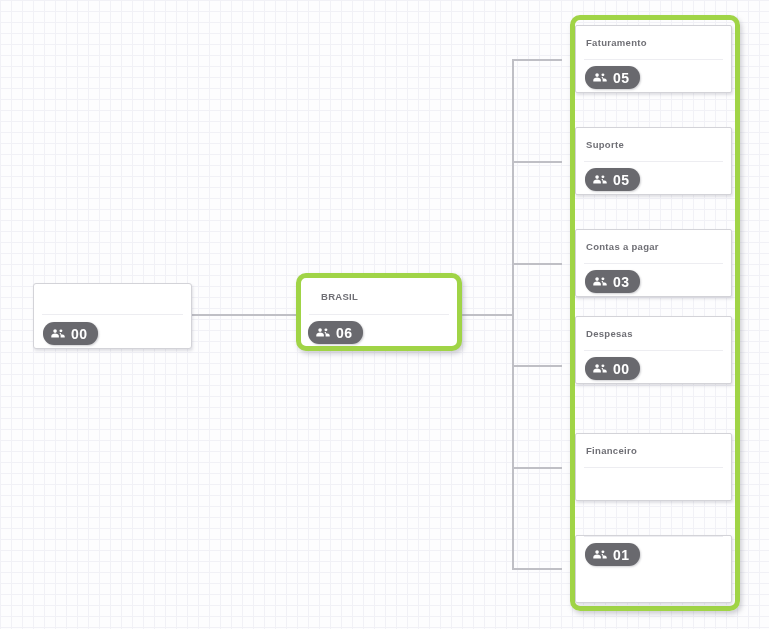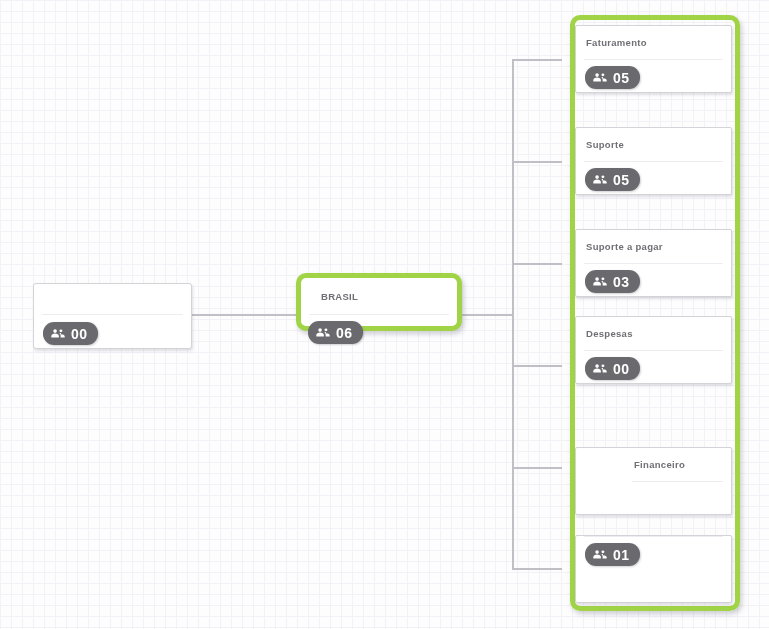--- a/index.html
+++ b/index.html
@@ -66,21 +66,21 @@
   .ring{
     position:absolute;
     border:5px solid var(--highlight);
     border-radius:10px;
     box-shadow:2px 3px 5px rgba(120,120,135,0.35);
     z-index:2;
   }
   .ring .inner{position:relative;width:100%;height:100%;}
 
   
-  #country-ring{left:296px;top:273px;width:166px;height:58px;background:#fff;}
+  #country-ring{left:296px;top:273px;width:166px;height:78px;background:#fff;}
   #country-ring .node-title{height:36px;padding-left:20px;}
   #country-ring .node-badge-row{padding:6px 7px;}
 
   
   #departments-ring{left:561px;top:15px;width:170px;height:596px;margin-left:9px;}
   .dept-card{
     position:absolute;left:0;width:157px;height:68px;
     background:#fff;
     border:1px solid var(--card-border);
     border-radius:2px;
@@ -170,21 +170,21 @@
                 <circle cx="17" cy="4.6" r="2.5"></circle>
                 <path d="M7 9.3c-3.5 0-6.5 1.8-6.5 4V16h13v-2.7c0-2.2-3-4-6.5-4z"></path>
                 <path d="M17 8.4c-1 0-1.9.2-2.7.5 1.4 1 2.2 2.3 2.2 3.7V16h7v-2.3c0-1.9-3.1-3.3-6.5-3.3z"></path>
               </svg>
             <span>05</span>
           </span>
         </div>
       </div>
 
       <div class="dept-card" style="top:209px;">
-        <div class="node-title">Suporte a pagar</div>
+        <div class="node-title">Contas a pagar</div>
         <div class="node-divider"></div>
         <div class="node-badge-row">
           <span class="badge">
             <svg width="14" height="12" viewBox="0 0 24 20" fill="#ffffff">
                 <circle cx="7" cy="5" r="3.1"></circle>
                 <circle cx="17" cy="4.6" r="2.5"></circle>
                 <path d="M7 9.3c-3.5 0-6.5 1.8-6.5 4V16h13v-2.7c0-2.2-3-4-6.5-4z"></path>
                 <path d="M17 8.4c-1 0-1.9.2-2.7.5 1.4 1 2.2 2.3 2.2 3.7V16h7v-2.3c0-1.9-3.1-3.3-6.5-3.3z"></path>
               </svg>
             <span>03</span>
@@ -201,21 +201,21 @@
                 <circle cx="7" cy="5" r="3.1"></circle>
                 <circle cx="17" cy="4.6" r="2.5"></circle>
                 <path d="M7 9.3c-3.5 0-6.5 1.8-6.5 4V16h13v-2.7c0-2.2-3-4-6.5-4z"></path>
                 <path d="M17 8.4c-1 0-1.9.2-2.7.5 1.4 1 2.2 2.3 2.2 3.7V16h7v-2.3c0-1.9-3.1-3.3-6.5-3.3z"></path>
               </svg>
             <span>00</span>
           </span>
         </div>
       </div>
 
-      <div class="dept-card" style="top:427px;padding-left:48px;">
+      <div class="dept-card" style="top:413px;">
         <div class="node-title">Financeiro</div>
         <div class="node-divider"></div>
       </div>
 
       <div class="dept-card" style="top:515px;">
         <div class="node-divider"></div>
         <div class="node-badge-row">
           <span class="badge">
             <svg width="14" height="12" viewBox="0 0 24 20" fill="#ffffff">
                 <circle cx="7" cy="5" r="3.1"></circle>

